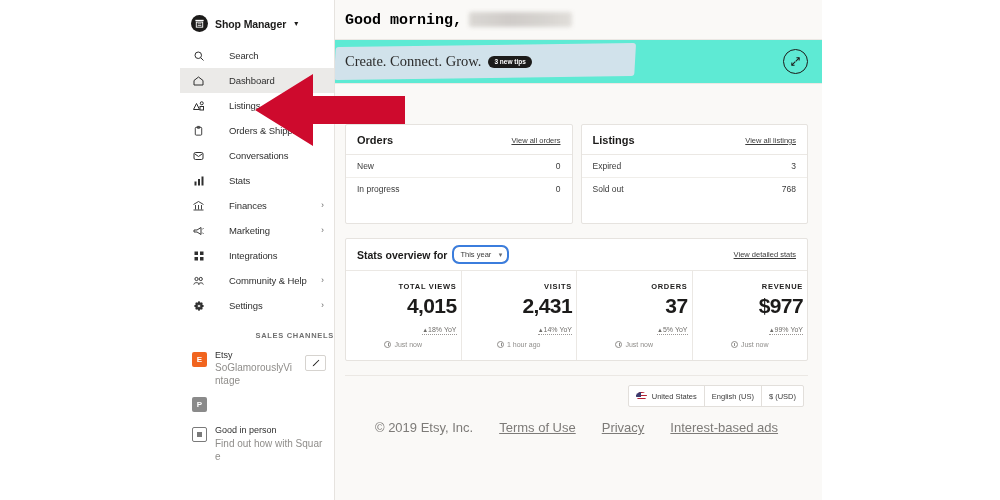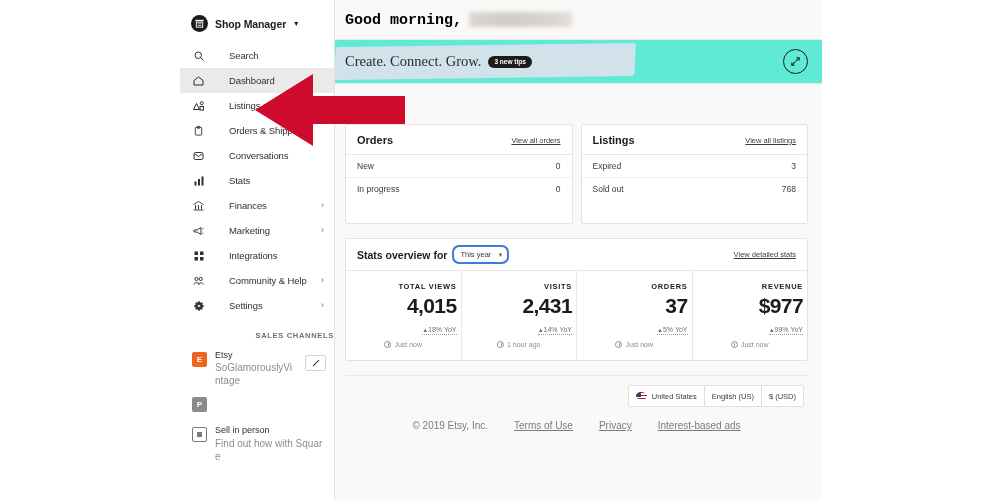--- a/index.html
+++ b/index.html
@@ -307,21 +307,21 @@
       repeating-linear-gradient(#b22234 0 1.4px, #fff 1.4px 2.8px);
     position: relative; overflow: hidden; flex: 0 0 11px;
   }
   .flag::before {
     content:""; position: absolute; left:0; top:0;
     width: 5px; height: 4.4px; background: #3c3b6e;
   }
   .footer-links {
     display: flex; justify-content: center; align-items: flex-start;
     gap: 26px; padding: 13px 0 10px 0;
-    font-size: 10px; color: #7d7b78;
+    font-size: 13px; color: #7d7b78;
   }
   
   .red-arrow {
     position: absolute;
     left: 255px; top: 72px;
     width: 150px; height: 76px;
     z-index: 50;
     pointer-events: none;
   }
 </style>
@@ -487,21 +487,21 @@
 
       <div class="channel">
         <span class="channel-badge" style="background:#8a8a8a">P</span>
       </div>
 
       <div class="channel">
         <span class="channel-badge square">
             <i></i>
           </span>
         <span class="channel-text">
-          <span class="channel-name" style="display:block">Sell in person</span>
+          <span class="channel-name" style="display:block">Good in person</span>
           <span class="channel-sub" style="display:block">Find out how with Square</span>
         </span>
       </div>
     </div>
 
     <div class="main">
 
       <div class="greeting-bar">
         <div class="greeting">
           <span>Good morning,</span>

